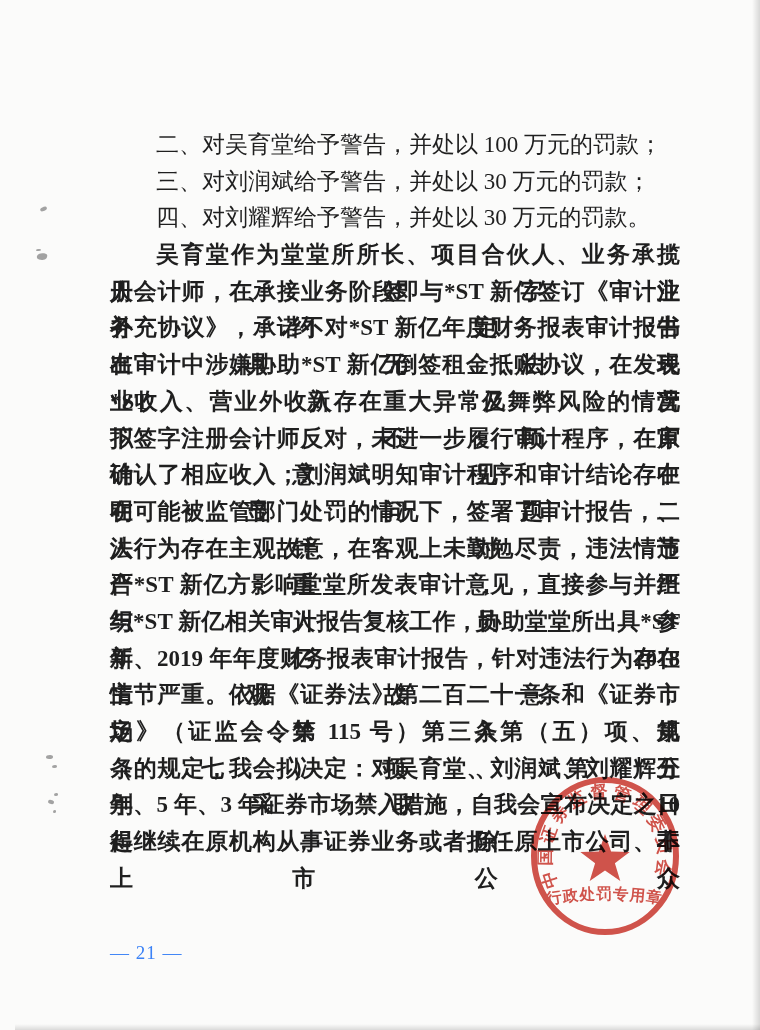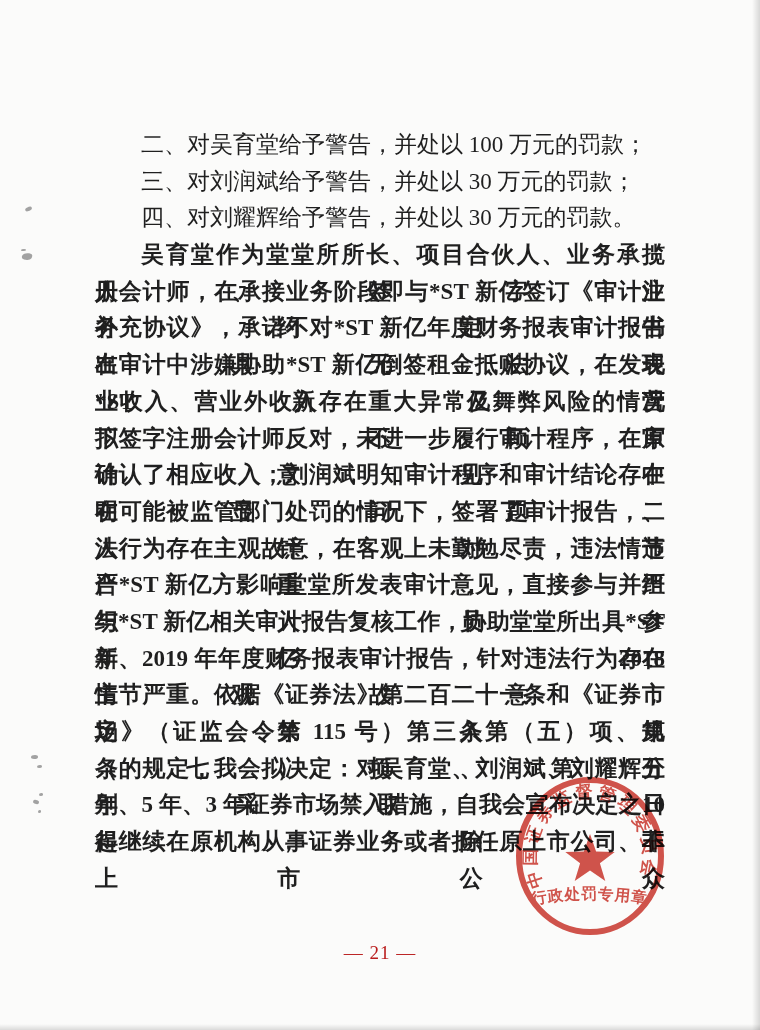--- a/index.html
+++ b/index.html
@@ -1,21 +1,21 @@
 <!DOCTYPE html>
 <html><head>
 <meta charset="utf-8">
 <style>
   html,body{margin:0;padding:0;}
   body{
     width:760px;height:1030px;position:relative;overflow:hidden;
     background:#fbfbfa;
     font-family:"Liberation Serif","DejaVu Serif",serif;
   }
-  .page{position:absolute;inset:0;background:#fbfbfa;}
+  .page{position:absolute;inset:0;background:#fbfbfa;margin-left:15px;}
   .edge-right{position:absolute;top:0;right:0;width:8px;height:100%;
     background:linear-gradient(to right,rgba(0,0,0,0),rgba(0,0,0,0.14));}
   .edge-bottom{position:absolute;bottom:0;left:0;width:100%;height:6px;
     background:linear-gradient(to bottom,rgba(0,0,0,0),rgba(0,0,0,0.13));}
   .text-block{
     position:absolute;left:95px;top:127px;width:570px;
     font-size:23px;color:#1f1f1f;
   }
   .doc-line{
     height:36.7px;line-height:36.7px;white-space:nowrap;
@@ -23,21 +23,21 @@
   .doc-line.justify{
     white-space:normal;
     text-align:justify;
     text-align-last:justify;
     text-justify:inter-character;
     font-weight:bold;
   }
   .doc-line.indent{text-indent:46px;}
   .page-number{
     position:absolute;left:95px;top:942px;width:570px;
-    text-align:center;font-size:19px;color:#b91c1c;letter-spacing:1px;
+    text-align:left;font-size:19px;color:#3b82f6;letter-spacing:1px;
   }
   .seal{
     position:absolute;left:510px;top:772px;width:160px;height:168px;
     mix-blend-mode:multiply;opacity:0.92;
   }
   .smudge{position:absolute;background:#5a5a5a;opacity:0.55;border-radius:60% 40% 55% 45%;}
   .s1{left:25px;top:207px;width:7px;height:4px;transform:rotate(-18deg);}
   .s2{left:21px;top:249px;width:5px;height:2px;}
   .s3{left:22px;top:253px;width:10px;height:7px;transform:rotate(12deg);border-radius:70% 30% 60% 40%;}
   .s4{left:31px;top:755px;width:7px;height:4px;}

